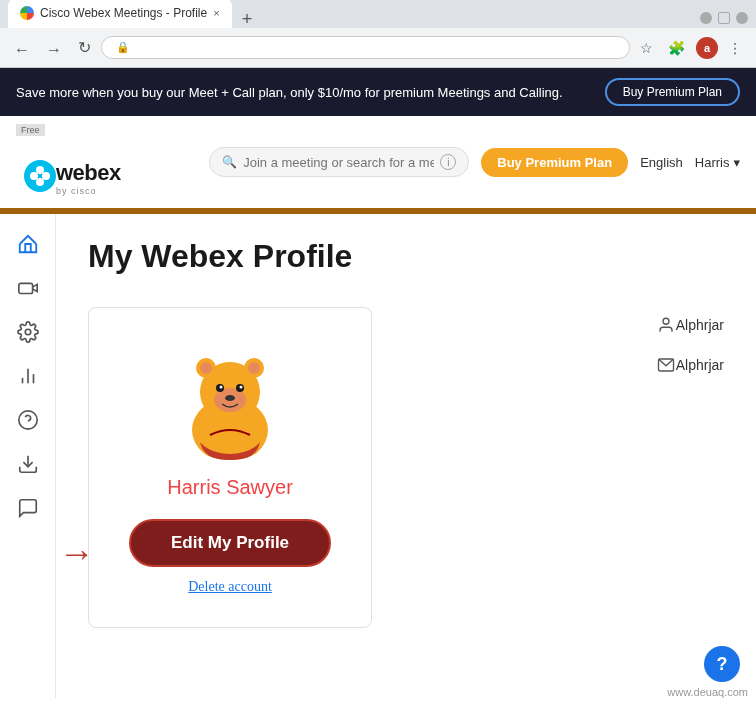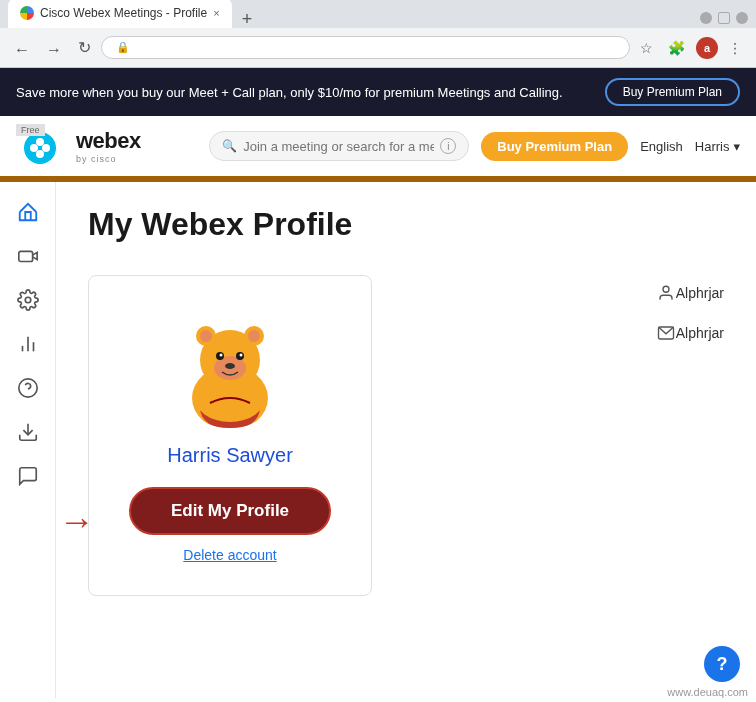--- a/index.html
+++ b/index.html
@@ -22,21 +22,21 @@
 
     
     .promo-banner { background: #1a1a2e; color: #fff; display: flex; align-items: center; justify-content: space-between; padding: 10px 16px; font-size: 13px; }
     .promo-btn { background: transparent; border: 2px solid #4a90e2; color: #fff; border-radius: 20px; padding: 5px 16px; font-size: 12px; cursor: pointer; font-weight: 500; }
 
     
     .app-container { display: flex; flex-direction: column; height: calc(702px - 38px - 40px - 42px); }
 
     
     .app-header { background: #fff; border-bottom: 6px solid #a16207; padding: 8px 16px; display: flex; align-items: center; justify-content: space-between; }
-    .webex-logo { display: flex; align-items: flex-end; gap: 20px; }
+    .webex-logo { display: flex; align-items: flex-start; gap: 0; margin-top: 32px; }
     .webex-logo-text { display: flex; flex-direction: column; }
     .webex-word { font-size: 22px; font-weight: 700; color: #1a1a1a; letter-spacing: -0.5px; }
     .by-cisco { font-size: 9px; color: #888; letter-spacing: 1px; }
     .header-right { display: flex; align-items: center; gap: 12px; }
     .search-bar { display: flex; align-items: center; background: #f5f5f5; border: 1px solid #ddd; border-radius: 20px; padding: 6px 12px; width: 260px; gap: 6px; }
     .search-icon { color: #888; font-size: 12px; }
     .search-input { border: none; background: none; font-size: 13px; color: #666; flex: 1; outline: none; }
     .info-icon { width: 16px; height: 16px; border-radius: 50%; border: 1px solid #aaa; display: flex; align-items: center; justify-content: center; font-size: 10px; color: #888; cursor: pointer; }
     .buy-premium-btn { background: #f5a623; border: none; color: #fff; padding: 7px 16px; border-radius: 20px; font-size: 13px; font-weight: 600; cursor: pointer; }
     .lang-btn { font-size: 13px; color: #333; cursor: pointer; background: none; border: none; }
@@ -48,23 +48,23 @@
     
     .sidebar { width: 56px; background: #fff; border-right: 1px solid #e8e8e8; display: flex; flex-direction: column; align-items: center; padding: 12px 0; gap: 8px; }
     .sidebar-icon { width: 36px; height: 36px; display: flex; align-items: center; justify-content: center; border-radius: 8px; cursor: pointer; color: #555; font-size: 18px; }
     .sidebar-icon.active { color: #1a73e8; }
 
     
     .page-content { flex: 1; padding: 24px 32px; overflow-y: auto; background: #fff; }
     .page-title { font-size: 32px; font-weight: 700; color: #1a1a1a; margin-bottom: 32px; }
     .profile-card { background: #fff; border: 1px solid #e0e0e0; border-radius: 8px; padding: 32px 40px; display: flex; flex-direction: column; align-items: center; width: 100%; position: relative; }
     .profile-avatar { width: 120px; height: 120px; border-radius: 50%; overflow: hidden; display: flex; align-items: center; justify-content: center; margin-bottom: 16px; }
-    .profile-name { font-size: 20px; font-weight: 500; color: #1d4ed8; margin-bottom: 20px; }
+    .profile-name { font-size: 20px; font-weight: 500; color: #ef4444; margin-bottom: 20px; }
     .edit-profile-btn { background: #7f1d1d; color: #fff; border: 2px solid #c0392b; border-radius: 25px; padding: 12px 40px; font-size: 17px; font-weight: 600; cursor: pointer; margin-bottom: 12px; }
-    .delete-link { color: #1a73e8; text-decoration: underline; font-size: 14px; cursor: pointer; background: none; border: none; }
+    .delete-link { color: #1a73e8; text-decoration: underline; font-size: 14px; cursor: pointer; background: none; border: none; font-family: Liberation Serif, serif; }
     .info-row { display: flex; align-items: center; gap: 0; font-size: 14px; color: #333; }
     .info-icon-box { width: 20px; height: 20px; display: flex; align-items: center; justify-content: center; color: #555; }
 
     
     .watermark { position: fixed; bottom: 4px; right: 8px; font-size: 11px; color: #999; }
 
     
     .help-btn { position: fixed; bottom: 20px; right: 16px; width: 36px; height: 36px; border-radius: 50%; background: #1a73e8; color: #fff; display: flex; align-items: center; justify-content: center; font-size: 18px; font-weight: bold; cursor: pointer; z-index: 10; }
 
     

